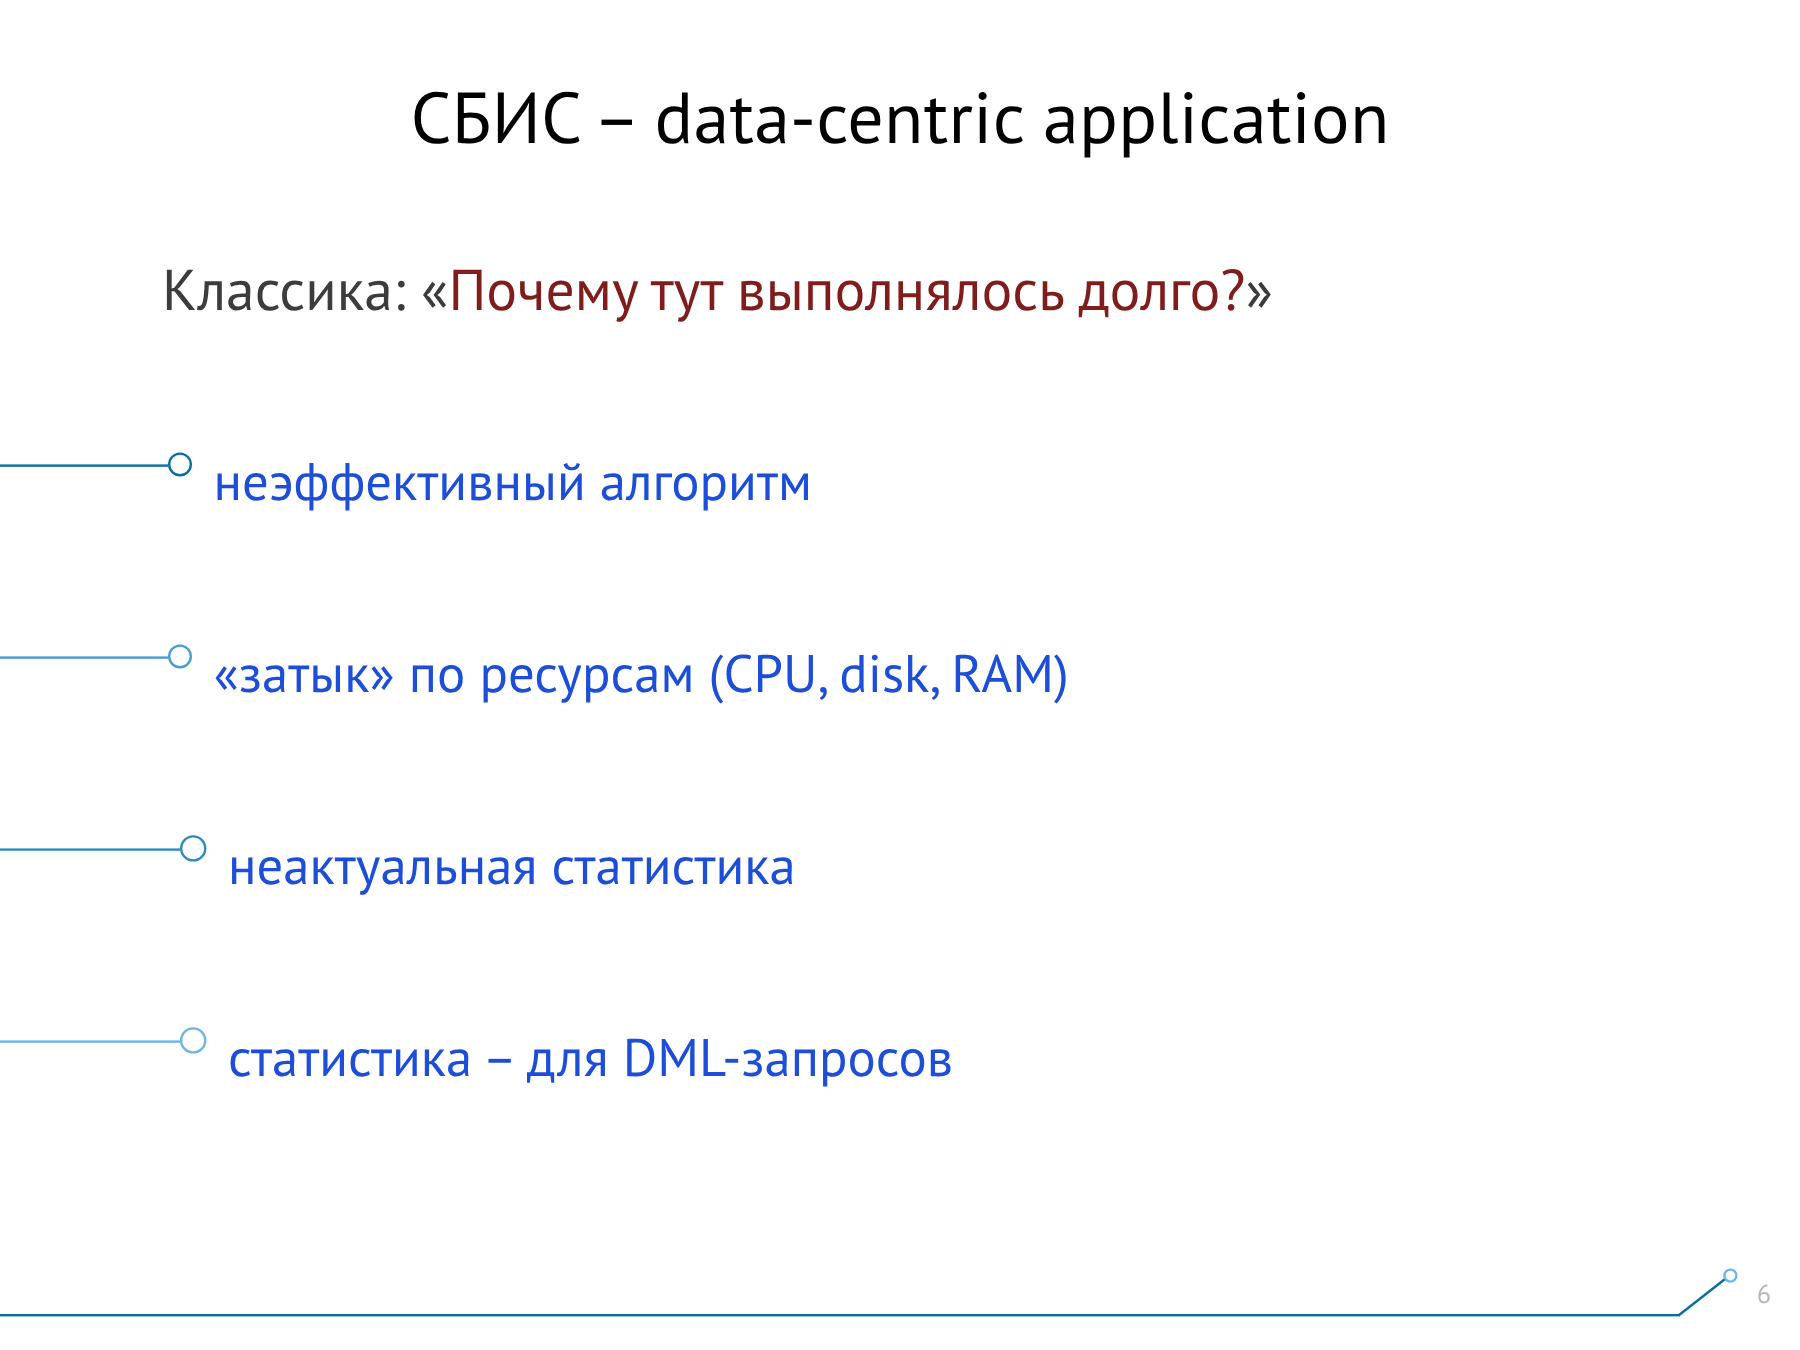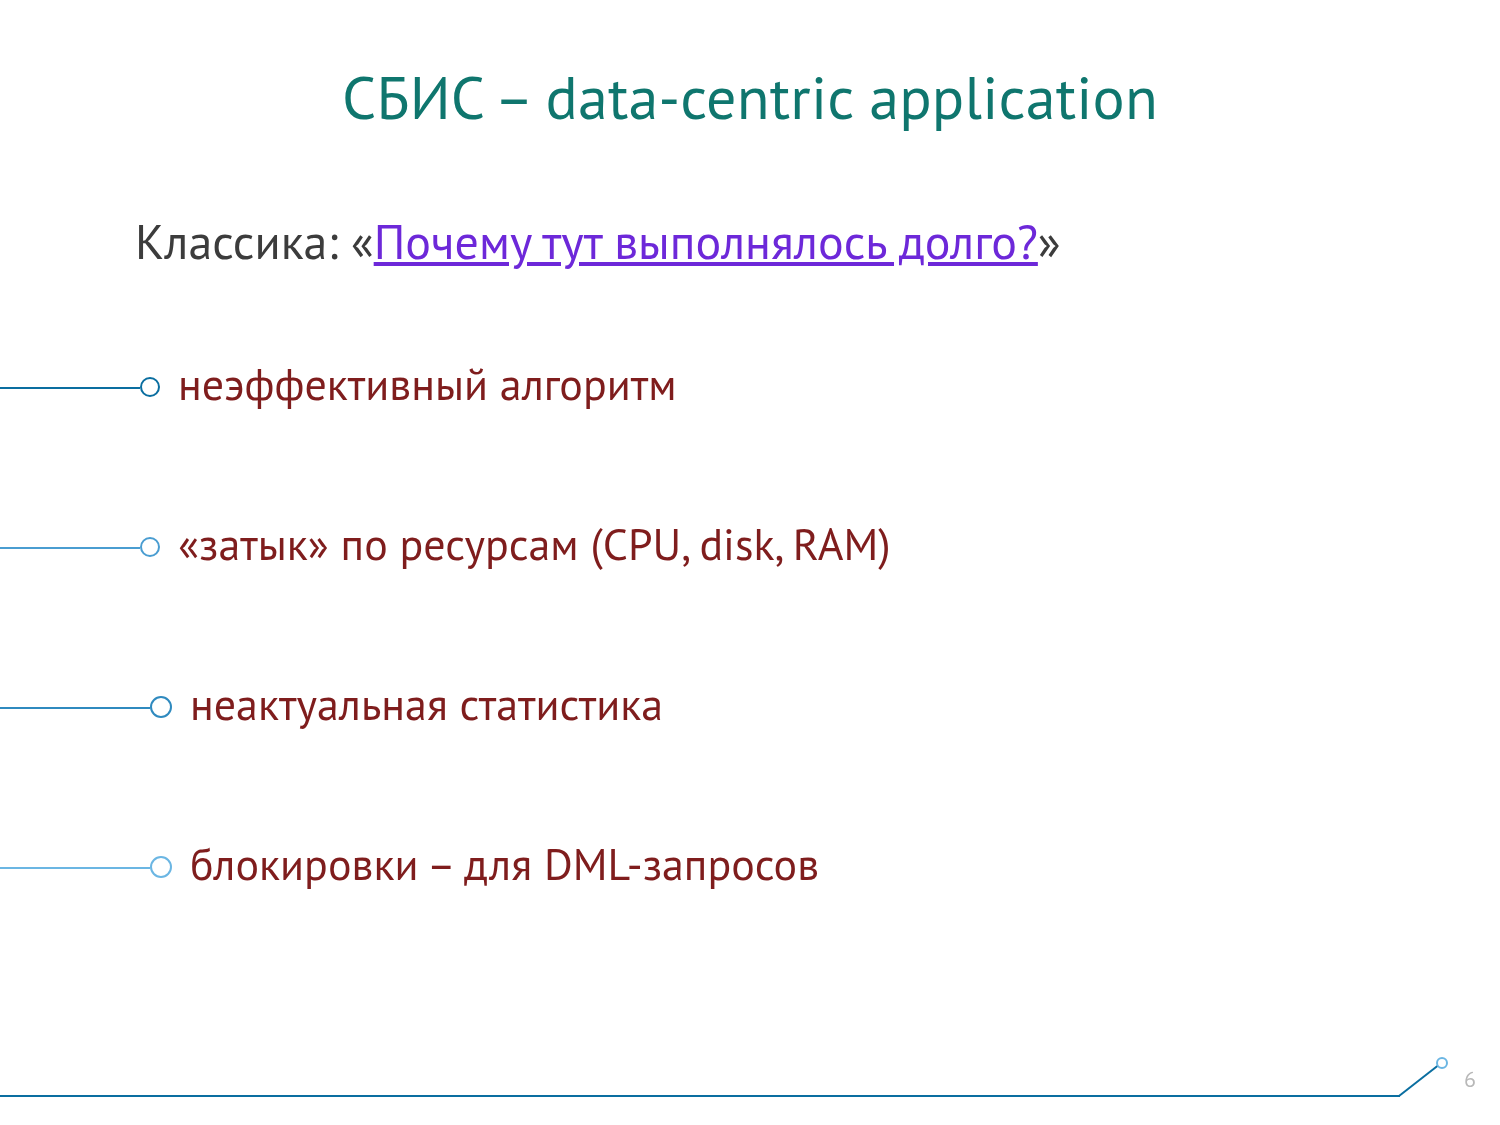--- a/index.html
+++ b/index.html
@@ -20,34 +20,33 @@
     height: 1125px;
   }
   .title {
     position: absolute;
     top: 58px;
     left: 0;
     width: 100%;
     text-align: center;
     font-size: 60px;
     font-weight: 300;
-    color: #0f766e;
+    color: #000000;
     letter-spacing: 0.2px;
   }
   .subtitle {
     position: absolute;
     top: 210px;
     left: 135px;
     font-size: 48px;
     font-weight: 300;
     color: #3c3c3c;
   }
   .subtitle .accent {
-    color: #6d28d9;
-    text-decoration: underline;
+    color: #7f1d1d;
   }
   .bullets {
     position: absolute;
     top: 355px;
     left: 0;
     width: 100%;
   }
   .bullet {
     position: relative;
     height: 160px;
@@ -64,24 +63,24 @@
     top: 22px;
     width: 20px;
     height: 20px;
     border: 2.5px solid;
     border-radius: 50%;
     background: #ffffff;
     box-sizing: border-box;
   }
   .bullet .text {
     position: absolute;
-    top: 0;
+    top: 18px;
     font-size: 44px;
     font-weight: 300;
-    color: #7f1d1d;
+    color: #1d4ed8;
   }
   
   .b1 .line   { width: 140px; border-color: #0a6ea0; }
   .b1 .circle { left: 140px;  border-color: #0a6ea0; }
   .b1 .text   { left: 178px; }
 
   .b2 .line   { width: 150px; border-color: #2f8abf; }
   .b2 .circle { left: 150px;  border-color: #2f8abf; width: 22px; height: 22px; top: 21px;  border-width: 2.8px; }
   .b2 .text   { left: 190px; }
 
@@ -155,21 +154,21 @@
       <div class="text">«затык» по ресурсам (CPU, disk, RAM)</div>
     </div>
     <div class="bullet b2">
       <div class="line"></div>
       <div class="circle"></div>
       <div class="text">неактуальная статистика</div>
     </div>
     <div class="bullet b4">
       <div class="line"></div>
       <div class="circle"></div>
-      <div class="text">блокировки – для DML-запросов</div>
+      <div class="text">статистика – для DML-запросов</div>
     </div>
   </div>
 
   <div class="footer-line"></div>
   <div class="footer-diag"></div>
   <div class="footer-circle"></div>
 
   <div class="page-number">6</div>
 </div>
 

